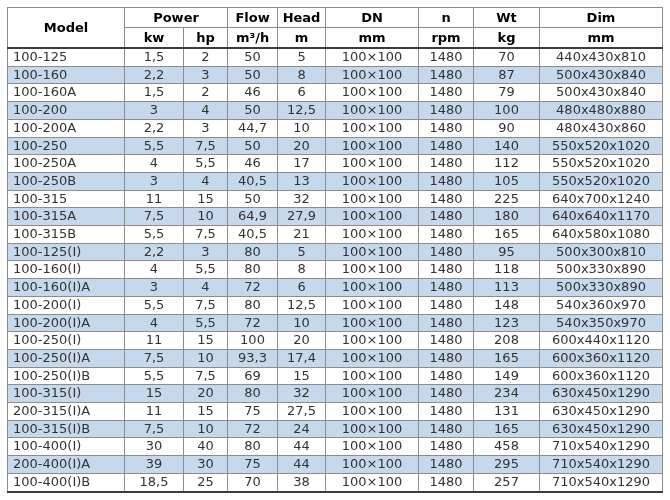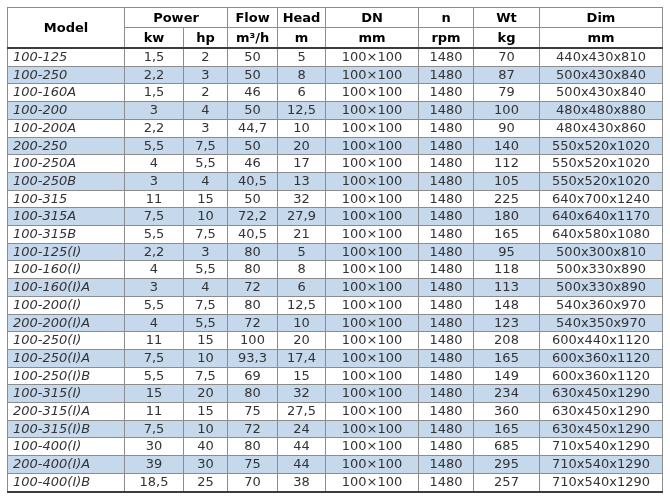--- a/index.html
+++ b/index.html
@@ -58,21 +58,20 @@
     text-align: center;
     padding: 0 2px;
     background: #ffffff;
   }
   tbody tr.alt td {
     background: var(--alt-row);
   }
   tbody td.model {
     text-align: left;
     padding-left: 5px;
-    font-style: italic;
   }
 </style>
 </head>
 <body>
 
 <div class="table-wrap">
   <table class="spec-table">
     <colgroup>
       <col style="width:117px">
       <col style="width:59px">
@@ -112,21 +111,21 @@
           <td>1,5</td>
           <td>2</td>
           <td>50</td>
           <td>5</td>
           <td>100×100</td>
           <td>1480</td>
           <td>70</td>
           <td>440x430x810</td>
         </tr>
         <tr class="alt">
-          <td class="model">100-250</td>
+          <td class="model">100-160</td>
           <td>2,2</td>
           <td>3</td>
           <td>50</td>
           <td>8</td>
           <td>100×100</td>
           <td>1480</td>
           <td>87</td>
           <td>500x430x840</td>
         </tr>
         <tr>
@@ -156,21 +155,21 @@
           <td>2,2</td>
           <td>3</td>
           <td>44,7</td>
           <td>10</td>
           <td>100×100</td>
           <td>1480</td>
           <td>90</td>
           <td>480x430x860</td>
         </tr>
         <tr class="alt">
-          <td class="model">200-250</td>
+          <td class="model">100-250</td>
           <td>5,5</td>
           <td>7,5</td>
           <td>50</td>
           <td>20</td>
           <td>100×100</td>
           <td>1480</td>
           <td>140</td>
           <td>550x520x1020</td>
         </tr>
         <tr>
@@ -203,21 +202,21 @@
           <td>32</td>
           <td>100×100</td>
           <td>1480</td>
           <td>225</td>
           <td>640x700x1240</td>
         </tr>
         <tr class="alt">
           <td class="model">100-315A</td>
           <td>7,5</td>
           <td>10</td>
-          <td>72,2</td>
+          <td>64,9</td>
           <td>27,9</td>
           <td>100×100</td>
           <td>1480</td>
           <td>180</td>
           <td>640x640x1170</td>
         </tr>
         <tr>
           <td class="model">100-315B</td>
           <td>5,5</td>
           <td>7,5</td>
@@ -266,21 +265,21 @@
           <td>5,5</td>
           <td>7,5</td>
           <td>80</td>
           <td>12,5</td>
           <td>100×100</td>
           <td>1480</td>
           <td>148</td>
           <td>540x360x970</td>
         </tr>
         <tr class="alt">
-          <td class="model">200-200(I)A</td>
+          <td class="model">100-200(I)A</td>
           <td>4</td>
           <td>5,5</td>
           <td>72</td>
           <td>10</td>
           <td>100×100</td>
           <td>1480</td>
           <td>123</td>
           <td>540x350x970</td>
         </tr>
         <tr>
@@ -328,21 +327,21 @@
           <td>630x450x1290</td>
         </tr>
         <tr>
           <td class="model">200-315(I)A</td>
           <td>11</td>
           <td>15</td>
           <td>75</td>
           <td>27,5</td>
           <td>100×100</td>
           <td>1480</td>
-          <td>360</td>
+          <td>131</td>
           <td>630x450x1290</td>
         </tr>
         <tr class="alt">
           <td class="model">100-315(I)B</td>
           <td>7,5</td>
           <td>10</td>
           <td>72</td>
           <td>24</td>
           <td>100×100</td>
           <td>1480</td>
@@ -350,21 +349,21 @@
           <td>630x450x1290</td>
         </tr>
         <tr>
           <td class="model">100-400(I)</td>
           <td>30</td>
           <td>40</td>
           <td>80</td>
           <td>44</td>
           <td>100×100</td>
           <td>1480</td>
-          <td>685</td>
+          <td>458</td>
           <td>710x540x1290</td>
         </tr>
         <tr class="alt">
           <td class="model">200-400(I)A</td>
           <td>39</td>
           <td>30</td>
           <td>75</td>
           <td>44</td>
           <td>100×100</td>
           <td>1480</td>

